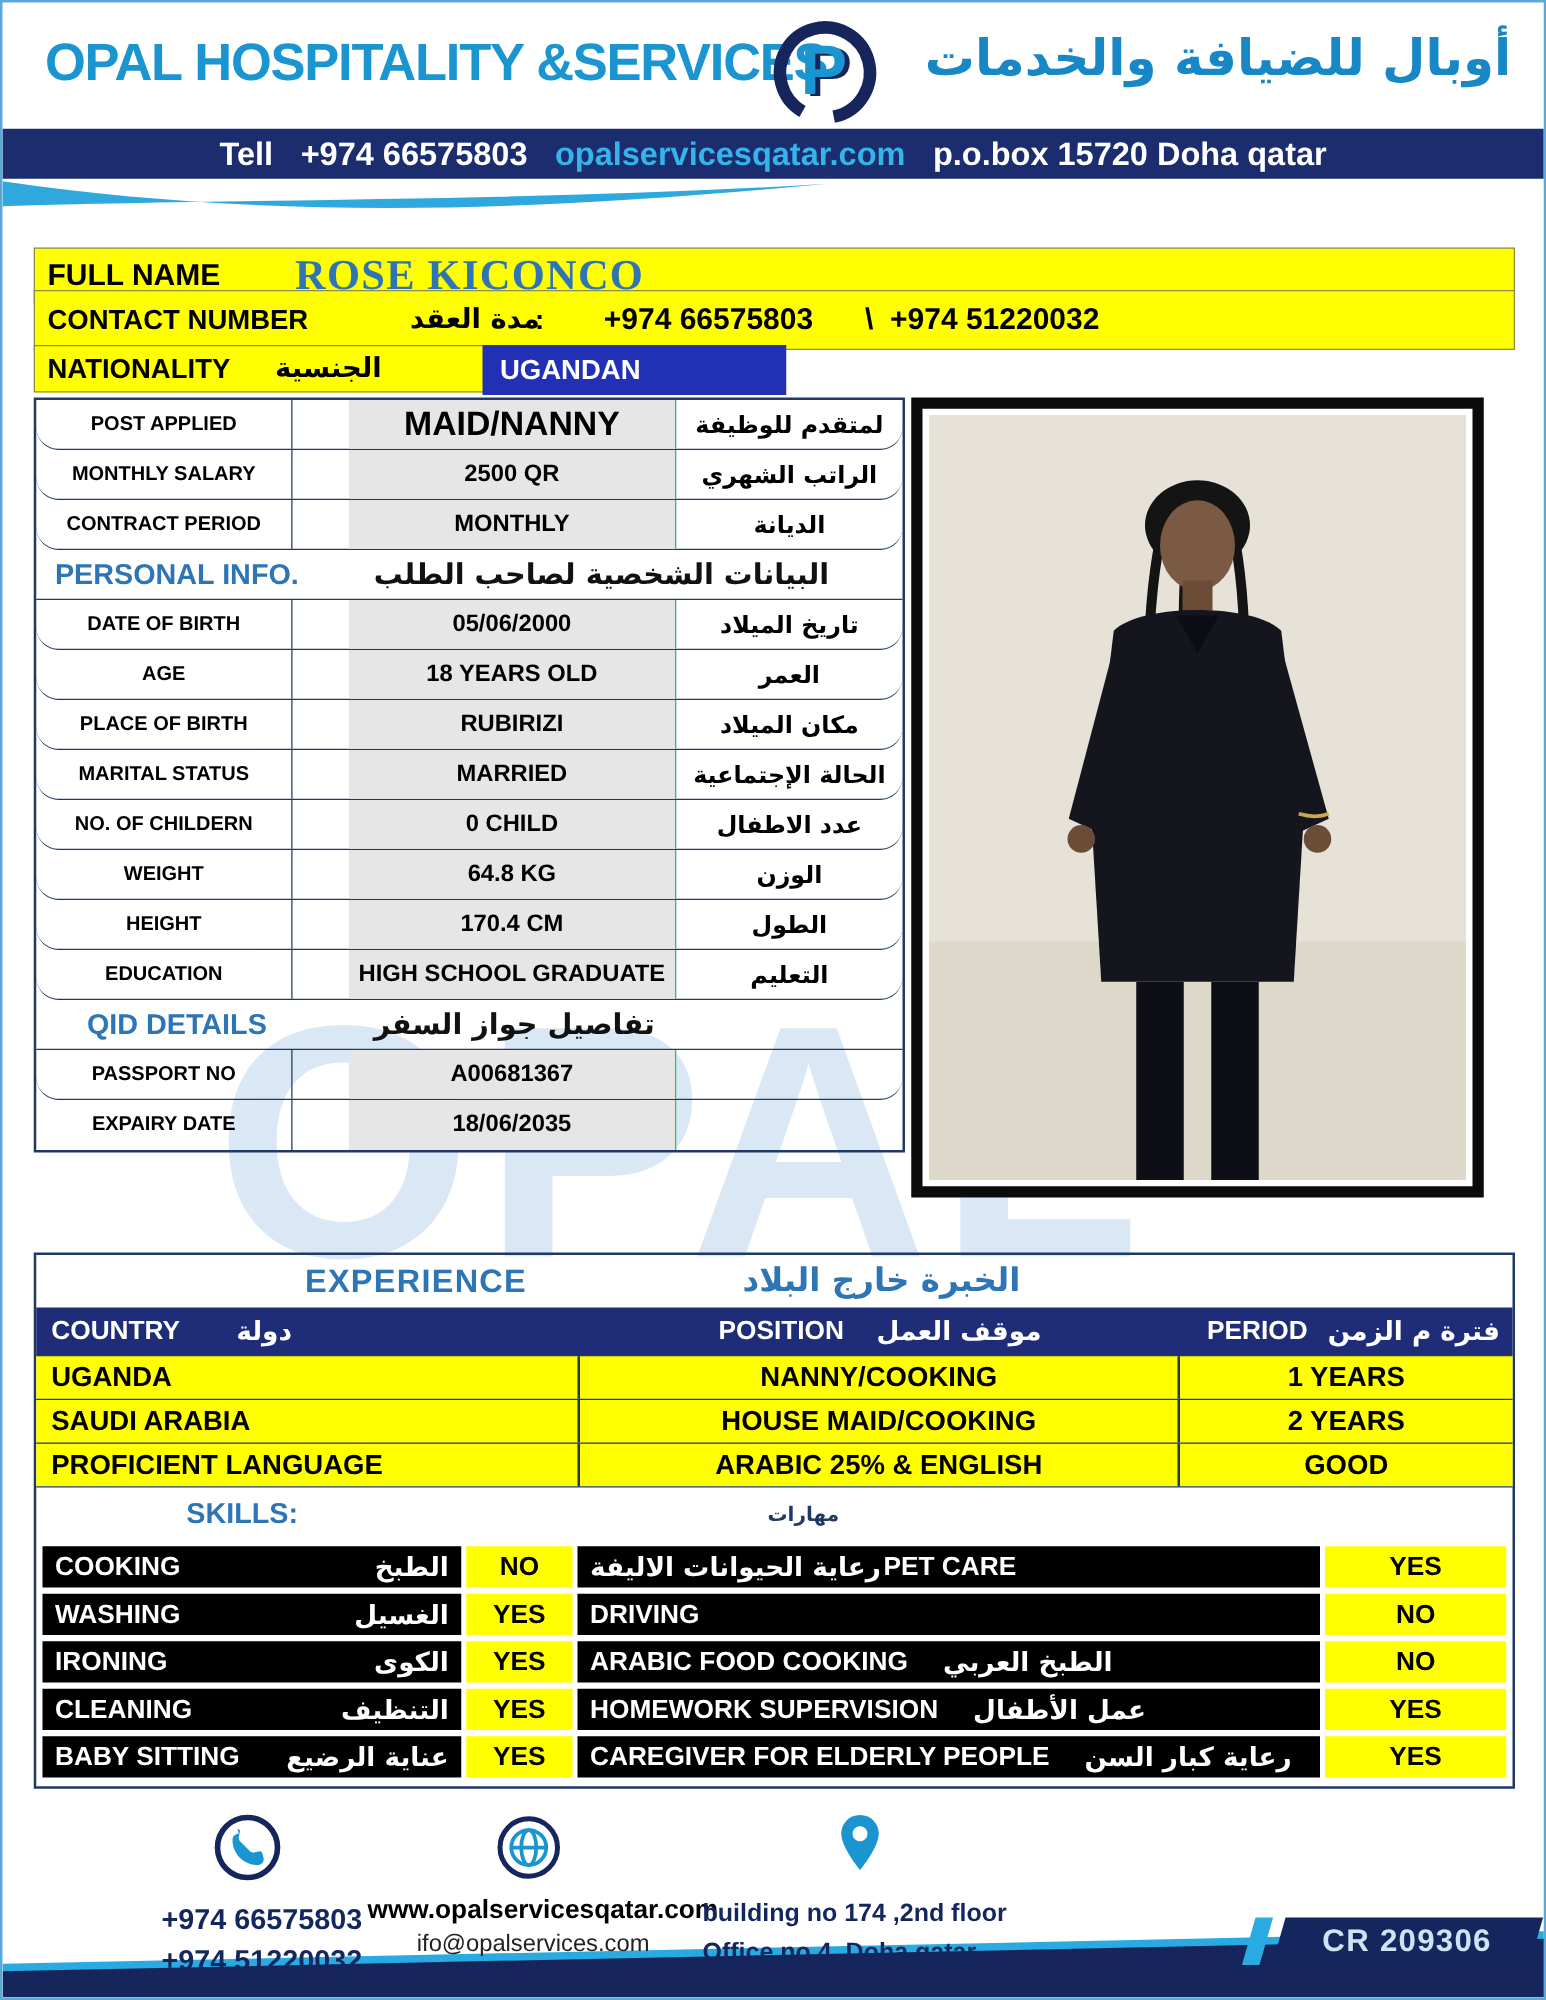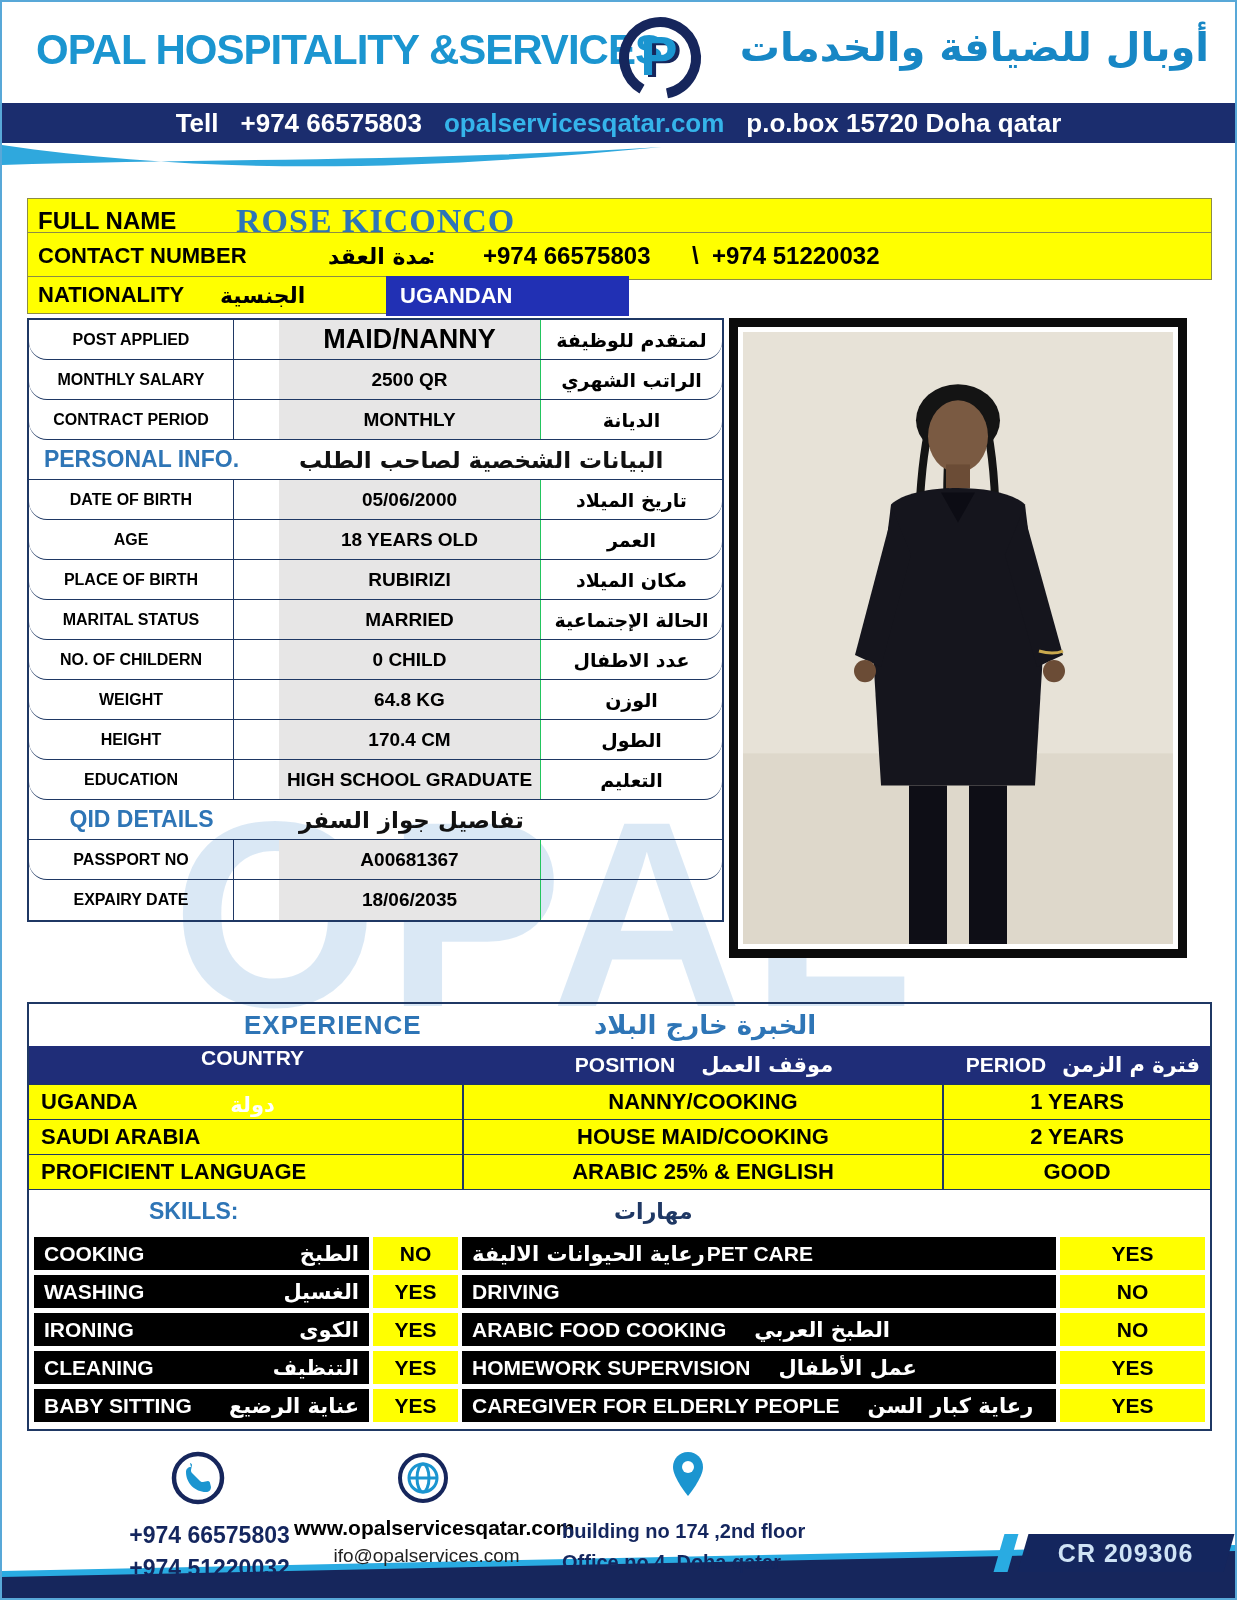--- a/index.html
+++ b/index.html
@@ -69,34 +69,34 @@
   
   .exp{position:absolute;left:25px;top:1000px;width:1185px;border:2px solid #1f3864;
        box-sizing:border-box;z-index:2;}
   .exp-title{height:42px;position:relative;}
   .exp-title .en{position:absolute;left:215px;top:50%;transform:translateY(-50%);
                  color:#2e75b6;font-weight:bold;font-size:26px;letter-spacing:1px;}
   .exp-title .art{position:absolute;left:565px;top:50%;transform:translateY(-50%);
                  color:#2e75b6;font-weight:bold;font-size:26px;font-family:"DejaVu Sans",sans-serif;}
   .exp-head{height:38px;background:#1f2d78;display:flex;color:#fff;font-weight:bold;font-size:21px;}
   .eh{display:flex;align-items:center;box-sizing:border-box;}
-  .eh.c1{width:435px;padding-left:12px;gap:23px;flex-direction:column;}
+  .eh.c1{width:435px;padding-left:12px;gap:45px;}
   .eh.c2{width:480px;justify-content:center;gap:26px;}
   .eh.c3{flex:1;justify-content:flex-end;padding-right:10px;gap:16px;}
   .exp-row{display:flex;height:34px;background:#ffff00;border-top:1px solid #1f3864;
            font-weight:bold;font-size:22px;}
   .er{display:flex;align-items:center;box-sizing:border-box;}
   .er.c1{width:435px;padding-left:12px;border-right:2px solid #1f3864;text-align:right;}
   .er.c2{width:480px;justify-content:center;border-right:2px solid #1f3864;}
   .er.c3{flex:1;justify-content:center;}
   .skills-label{height:42px;position:relative;border-top:1px solid #1f3864;}
   .skills-label .en{position:absolute;left:120px;top:50%;transform:translateY(-50%);
                     color:#2e75b6;font-weight:bold;font-size:23px;}
   .skills-label .art{position:absolute;left:585px;top:50%;transform:translateY(-50%);
-                    font-weight:bold;font-size:22px;color:#1f3864;font-family:"DejaVu Sans",sans-serif;}
+                    font-weight:bold;font-size:16px;color:#1f3864;font-family:"DejaVu Sans",sans-serif;}
   .skill-row{display:flex;height:33px;margin:5px 5px;gap:4px;font-weight:bold;}
   .skill-row:last-child{margin-bottom:7px;}
   .sk-l{width:335px;background:#000;color:#fff;display:flex;align-items:center;
         padding:0 10px;font-size:21px;box-sizing:border-box;}
   .sk-l .ar{margin-left:auto;}
   .sk-lv{width:85px;background:#ffff00;display:flex;align-items:center;justify-content:center;font-size:21px;color:#000;}
   .sk-r{flex:1;background:#000;color:#fff;display:flex;align-items:center;
         padding:0 10px;font-size:21px;gap:28px;box-sizing:border-box;}
   .sk-rv{width:145px;background:#ffff00;display:flex;align-items:center;justify-content:center;font-size:21px;color:#000;}
   .skill-row.ar-first .sk-r{gap:2px;}

